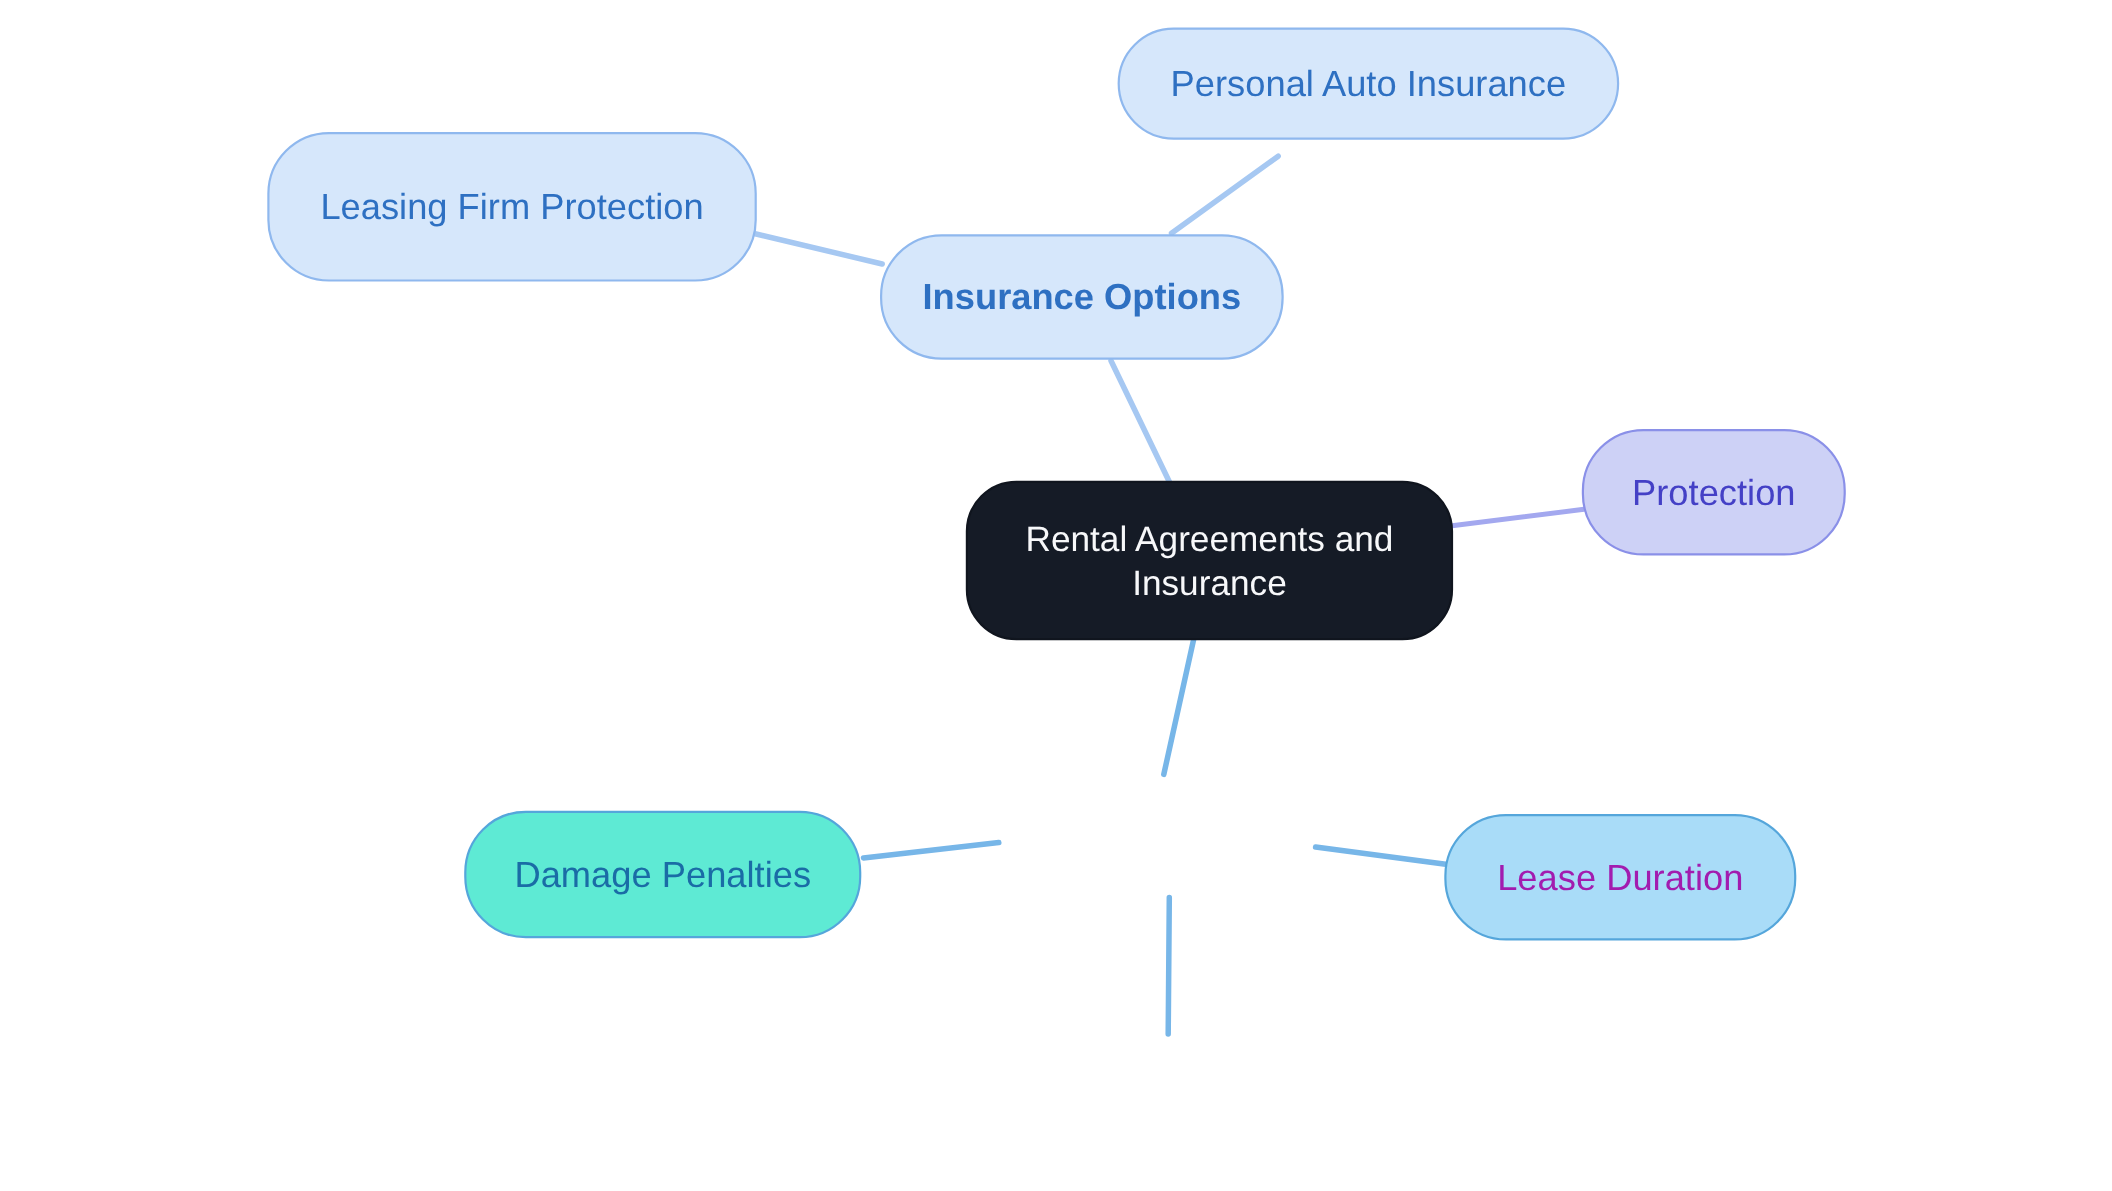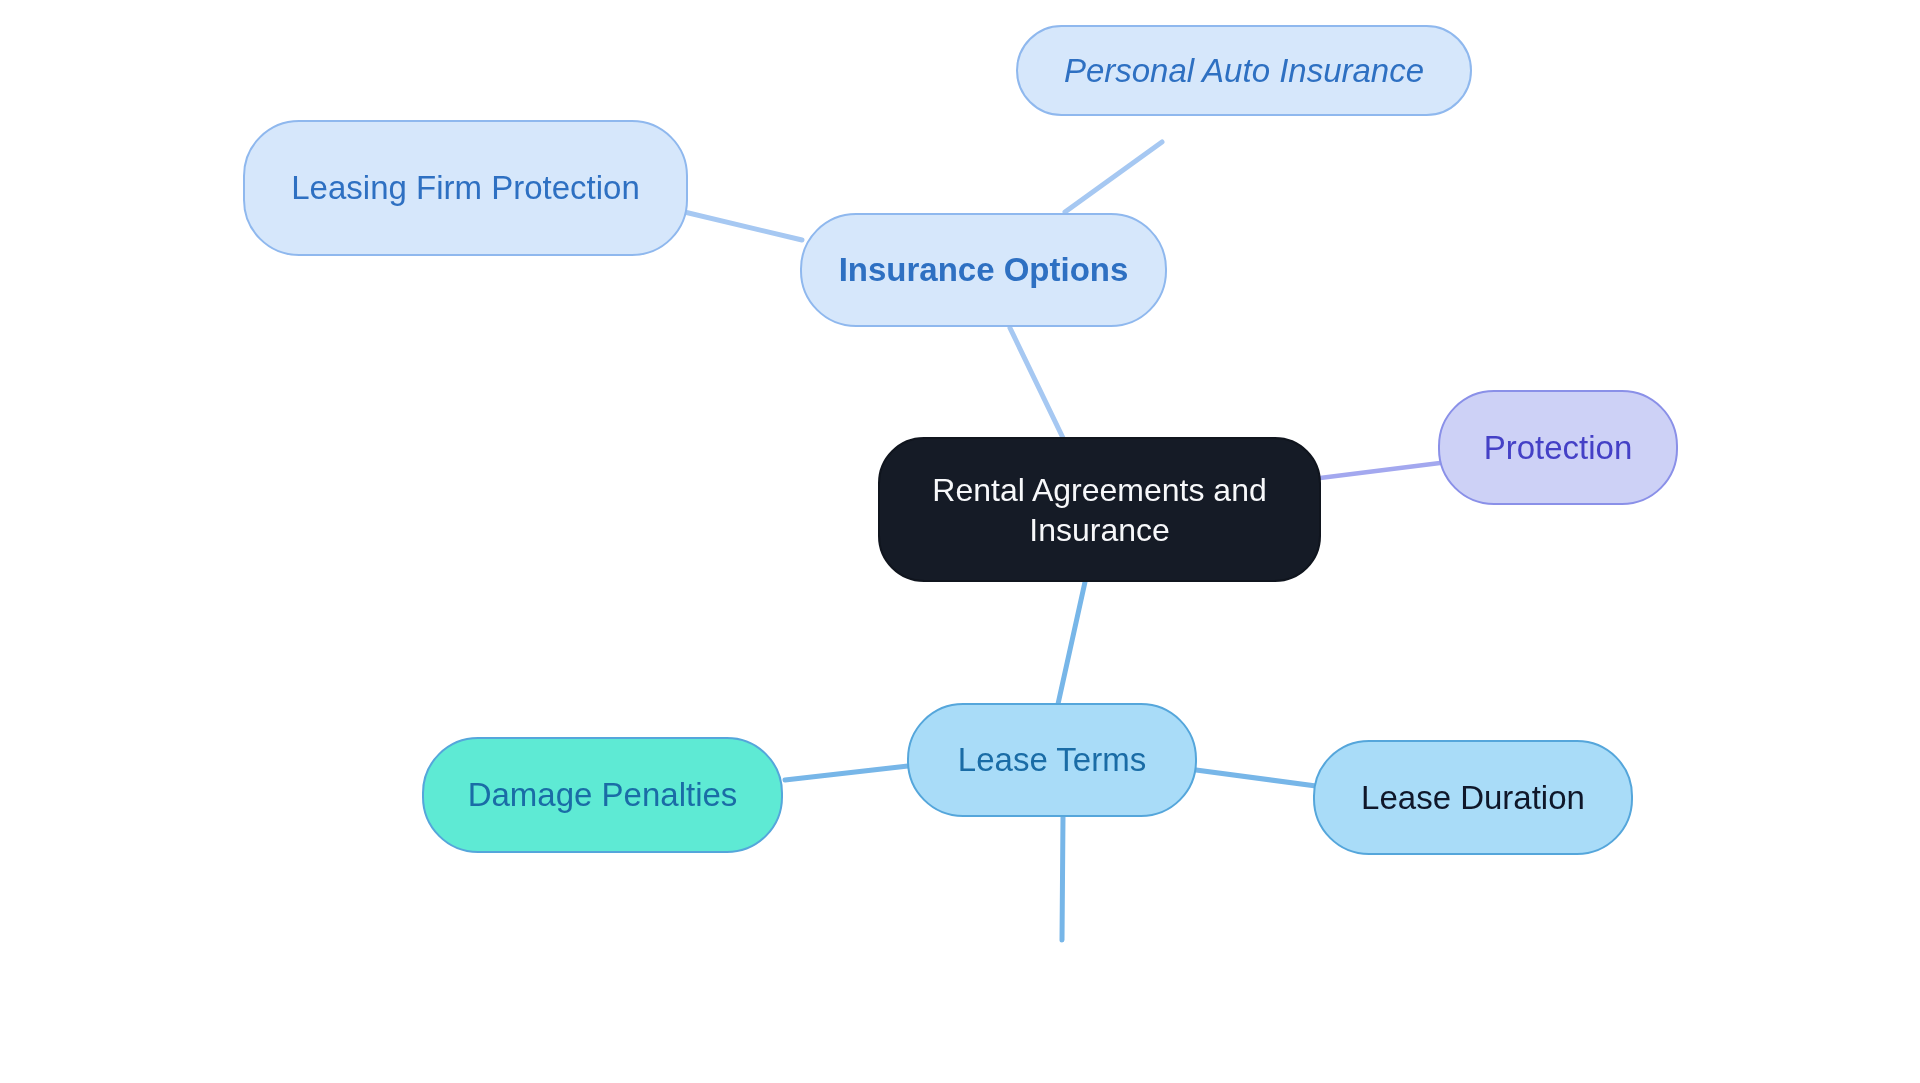--- a/index.html
+++ b/index.html
@@ -40,21 +40,21 @@
   }
   .node .node-label { display: block; }
 
   
   .node-central {
     left: 878px; top: 437px; width: 443px; height: 145px;
     border-radius: 46px; font-size: 32px; padding: 4px 36px;
   }
   .node-insurance-options      { left: 800px;  top: 213px; width: 367px; height: 114px; font-weight: bold; }
   .node-leasing-firm-protection{ left: 243px;  top: 108px; width: 445px; height: 136px; margin-top: 12px; }
-  .node-personal-auto-insurance{ left: 1016px; top: 25px;  width: 456px; height: 91px; font-style: italic; }
+  .node-personal-auto-insurance{ left: 1016px; top: 25px;  width: 456px; height: 102px; }
   .node-liabilities            { left: 1438px; top: 390px; width: 240px; height: 115px; }
   .node-lease-terms            { left: 907px;  top: 703px; width: 290px; height: 114px; }
   .node-damage-penalties       { left: 422px;  top: 737px; width: 361px; height: 116px; }
   .node-lease-duration         { left: 1313px; top: 740px; width: 320px; height: 115px; }
   .node-late-return-fees       { left: 892px;  top: 938px; width: 351px; height: 115px; }
 </style>
 </head>
 <body>
 
 <div class="canvas">
@@ -83,26 +83,23 @@
   </div>
 
   <div class="node node-personal-auto-insurance" style="background: rgb(214, 231, 251); border-color: rgb(143, 184, 238); color: rgb(46, 112, 194);">
     <span class="node-label">Personal Auto Insurance</span>
   </div>
 
   <div class="node node-liabilities" style="background: rgb(205, 209, 246); border-color: rgb(138, 144, 232); color: rgb(68, 64, 198);">
     <span class="node-label">Protection</span>
   </div>
 
-  <div class="node node-lease-terms" style="background: rgb(169, 220, 248); border-color: rgb(85, 166, 219); color: rgb(26, 108, 166);">
-    <span class="node-label">Lease Terms</span>
-  </div>
 
   <div class="node node-damage-penalties" style="background: #5eead4; border-color: rgb(85, 166, 219); color: rgb(26, 108, 166);">
     <span class="node-label">Damage Penalties</span>
   </div>
 
-  <div class="node node-lease-duration" style="background: rgb(169, 220, 248); border-color: rgb(85, 166, 219); color: #0f172a;">
+  <div class="node node-lease-duration" style="background: rgb(169, 220, 248); border-color: rgb(85, 166, 219); color: #a21caf;">
     <span class="node-label">Lease Duration</span>
   </div>
 
 
 </div>
 
 </body></html>

